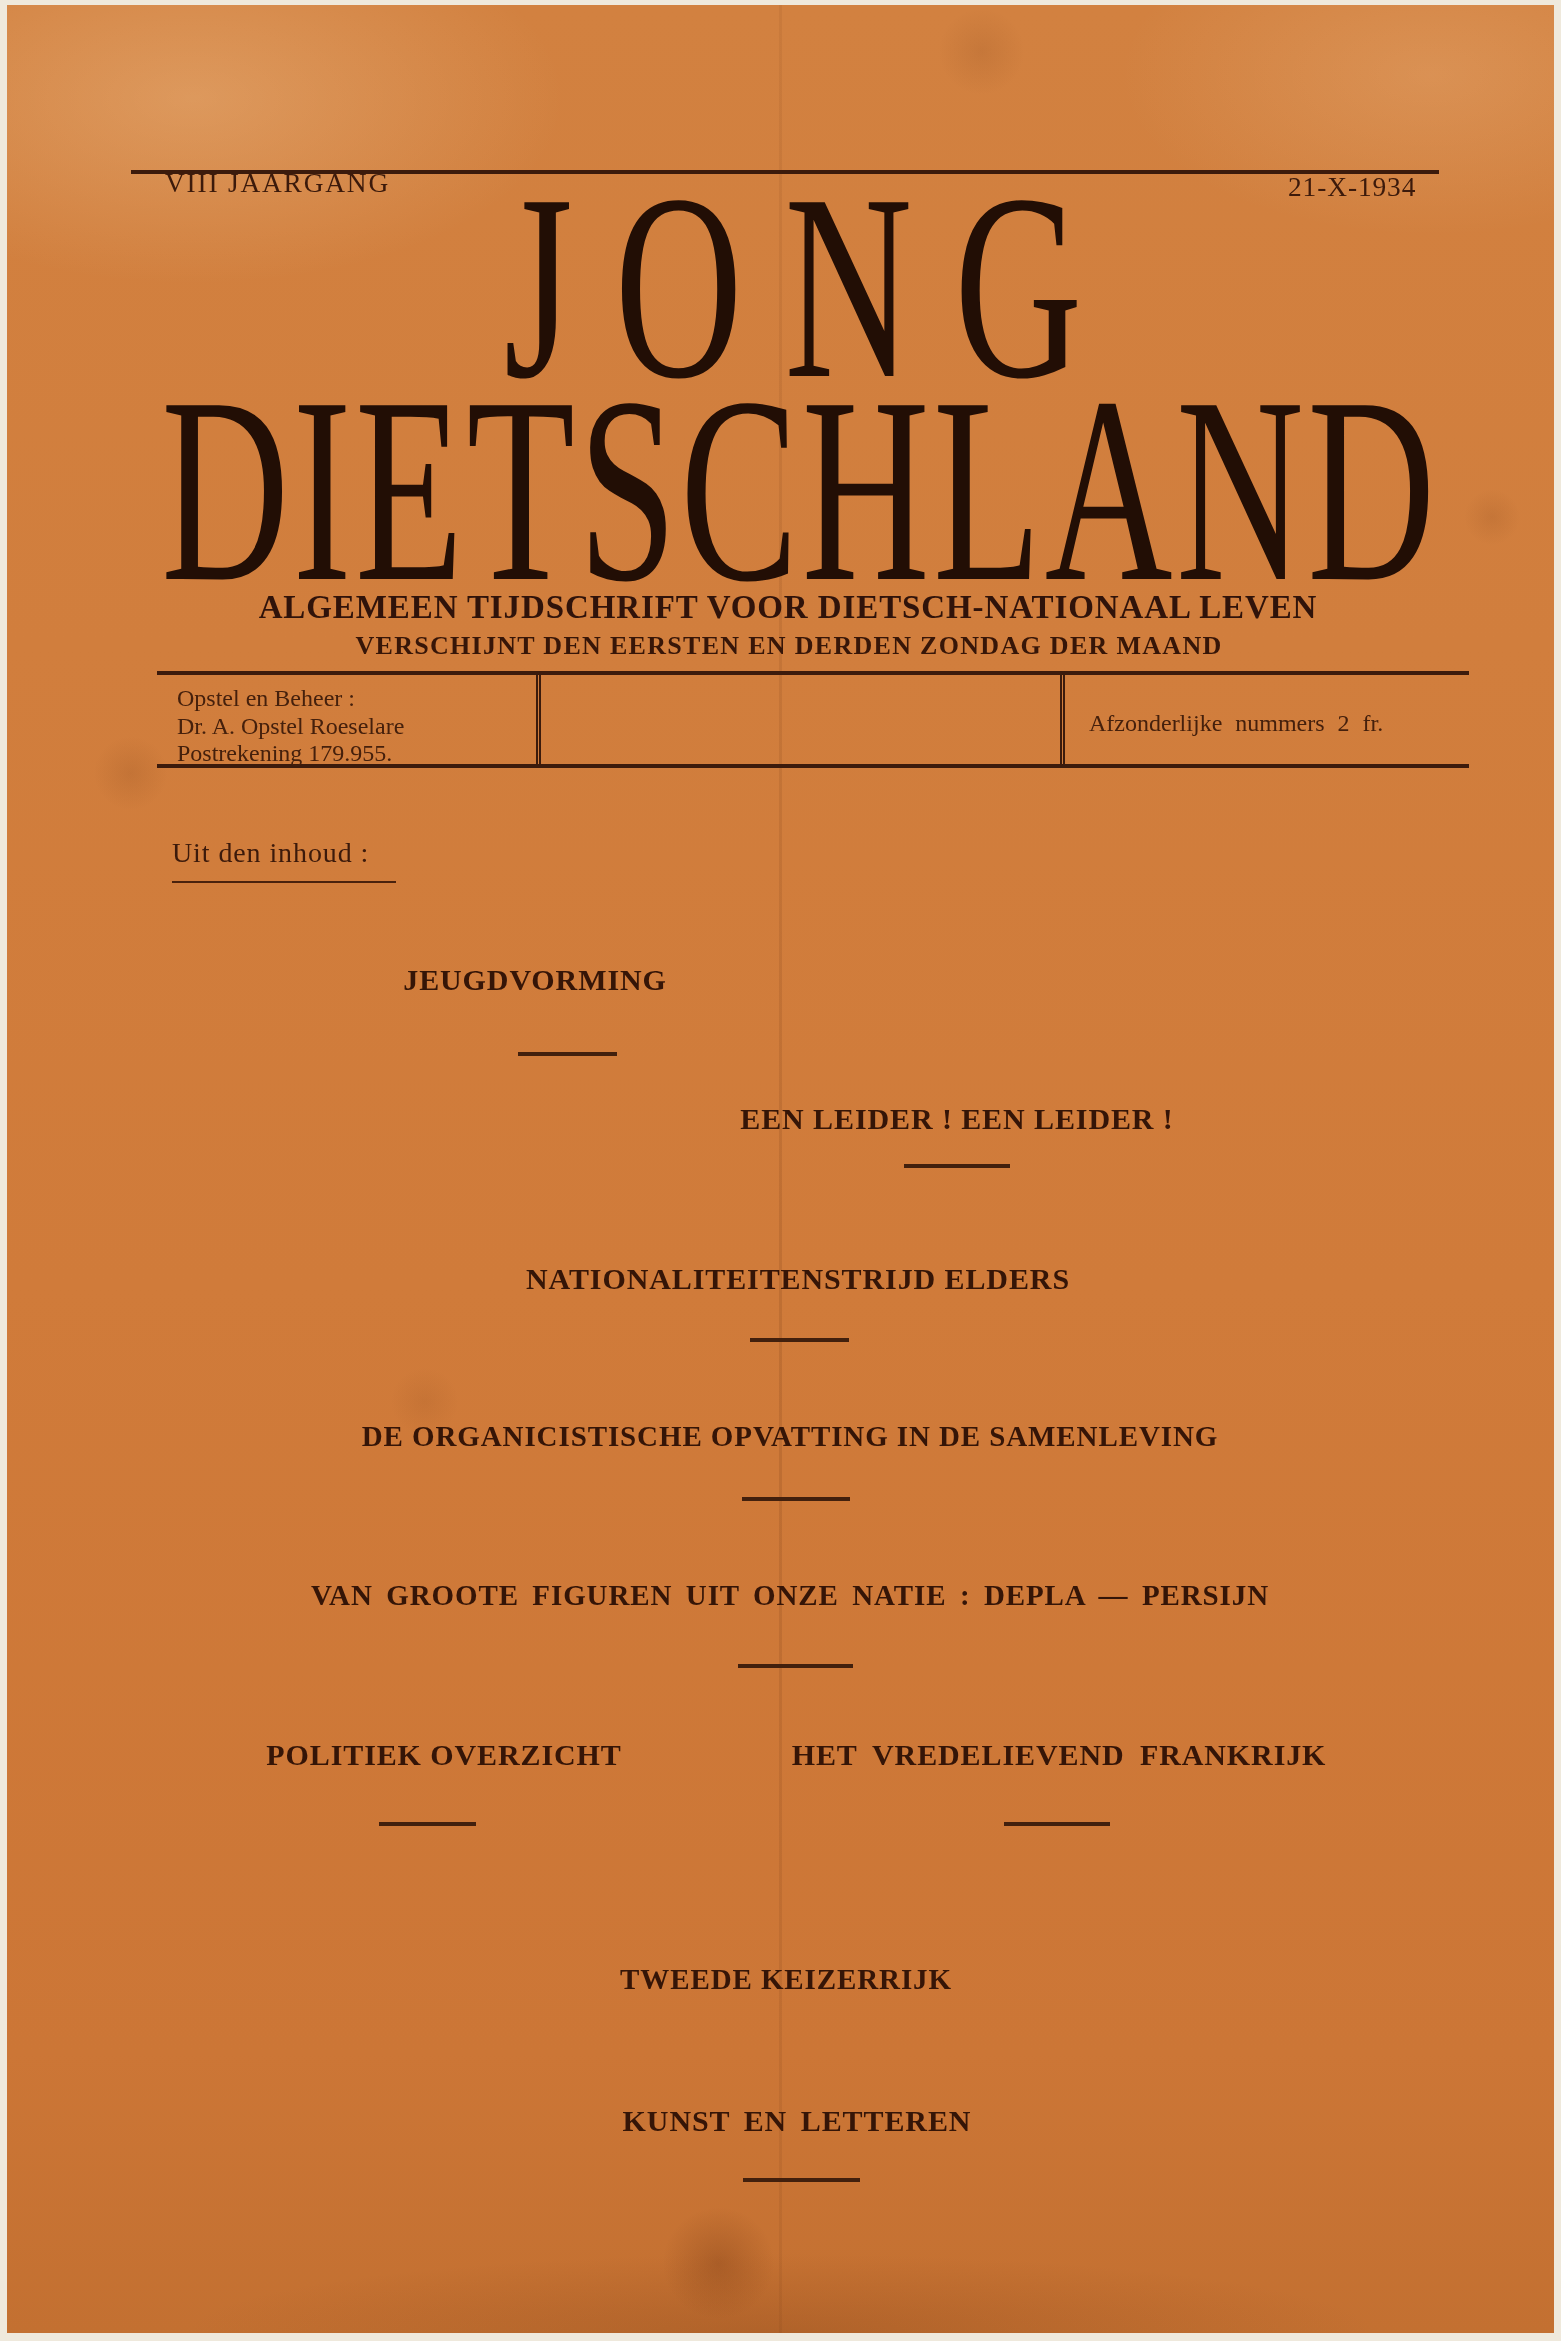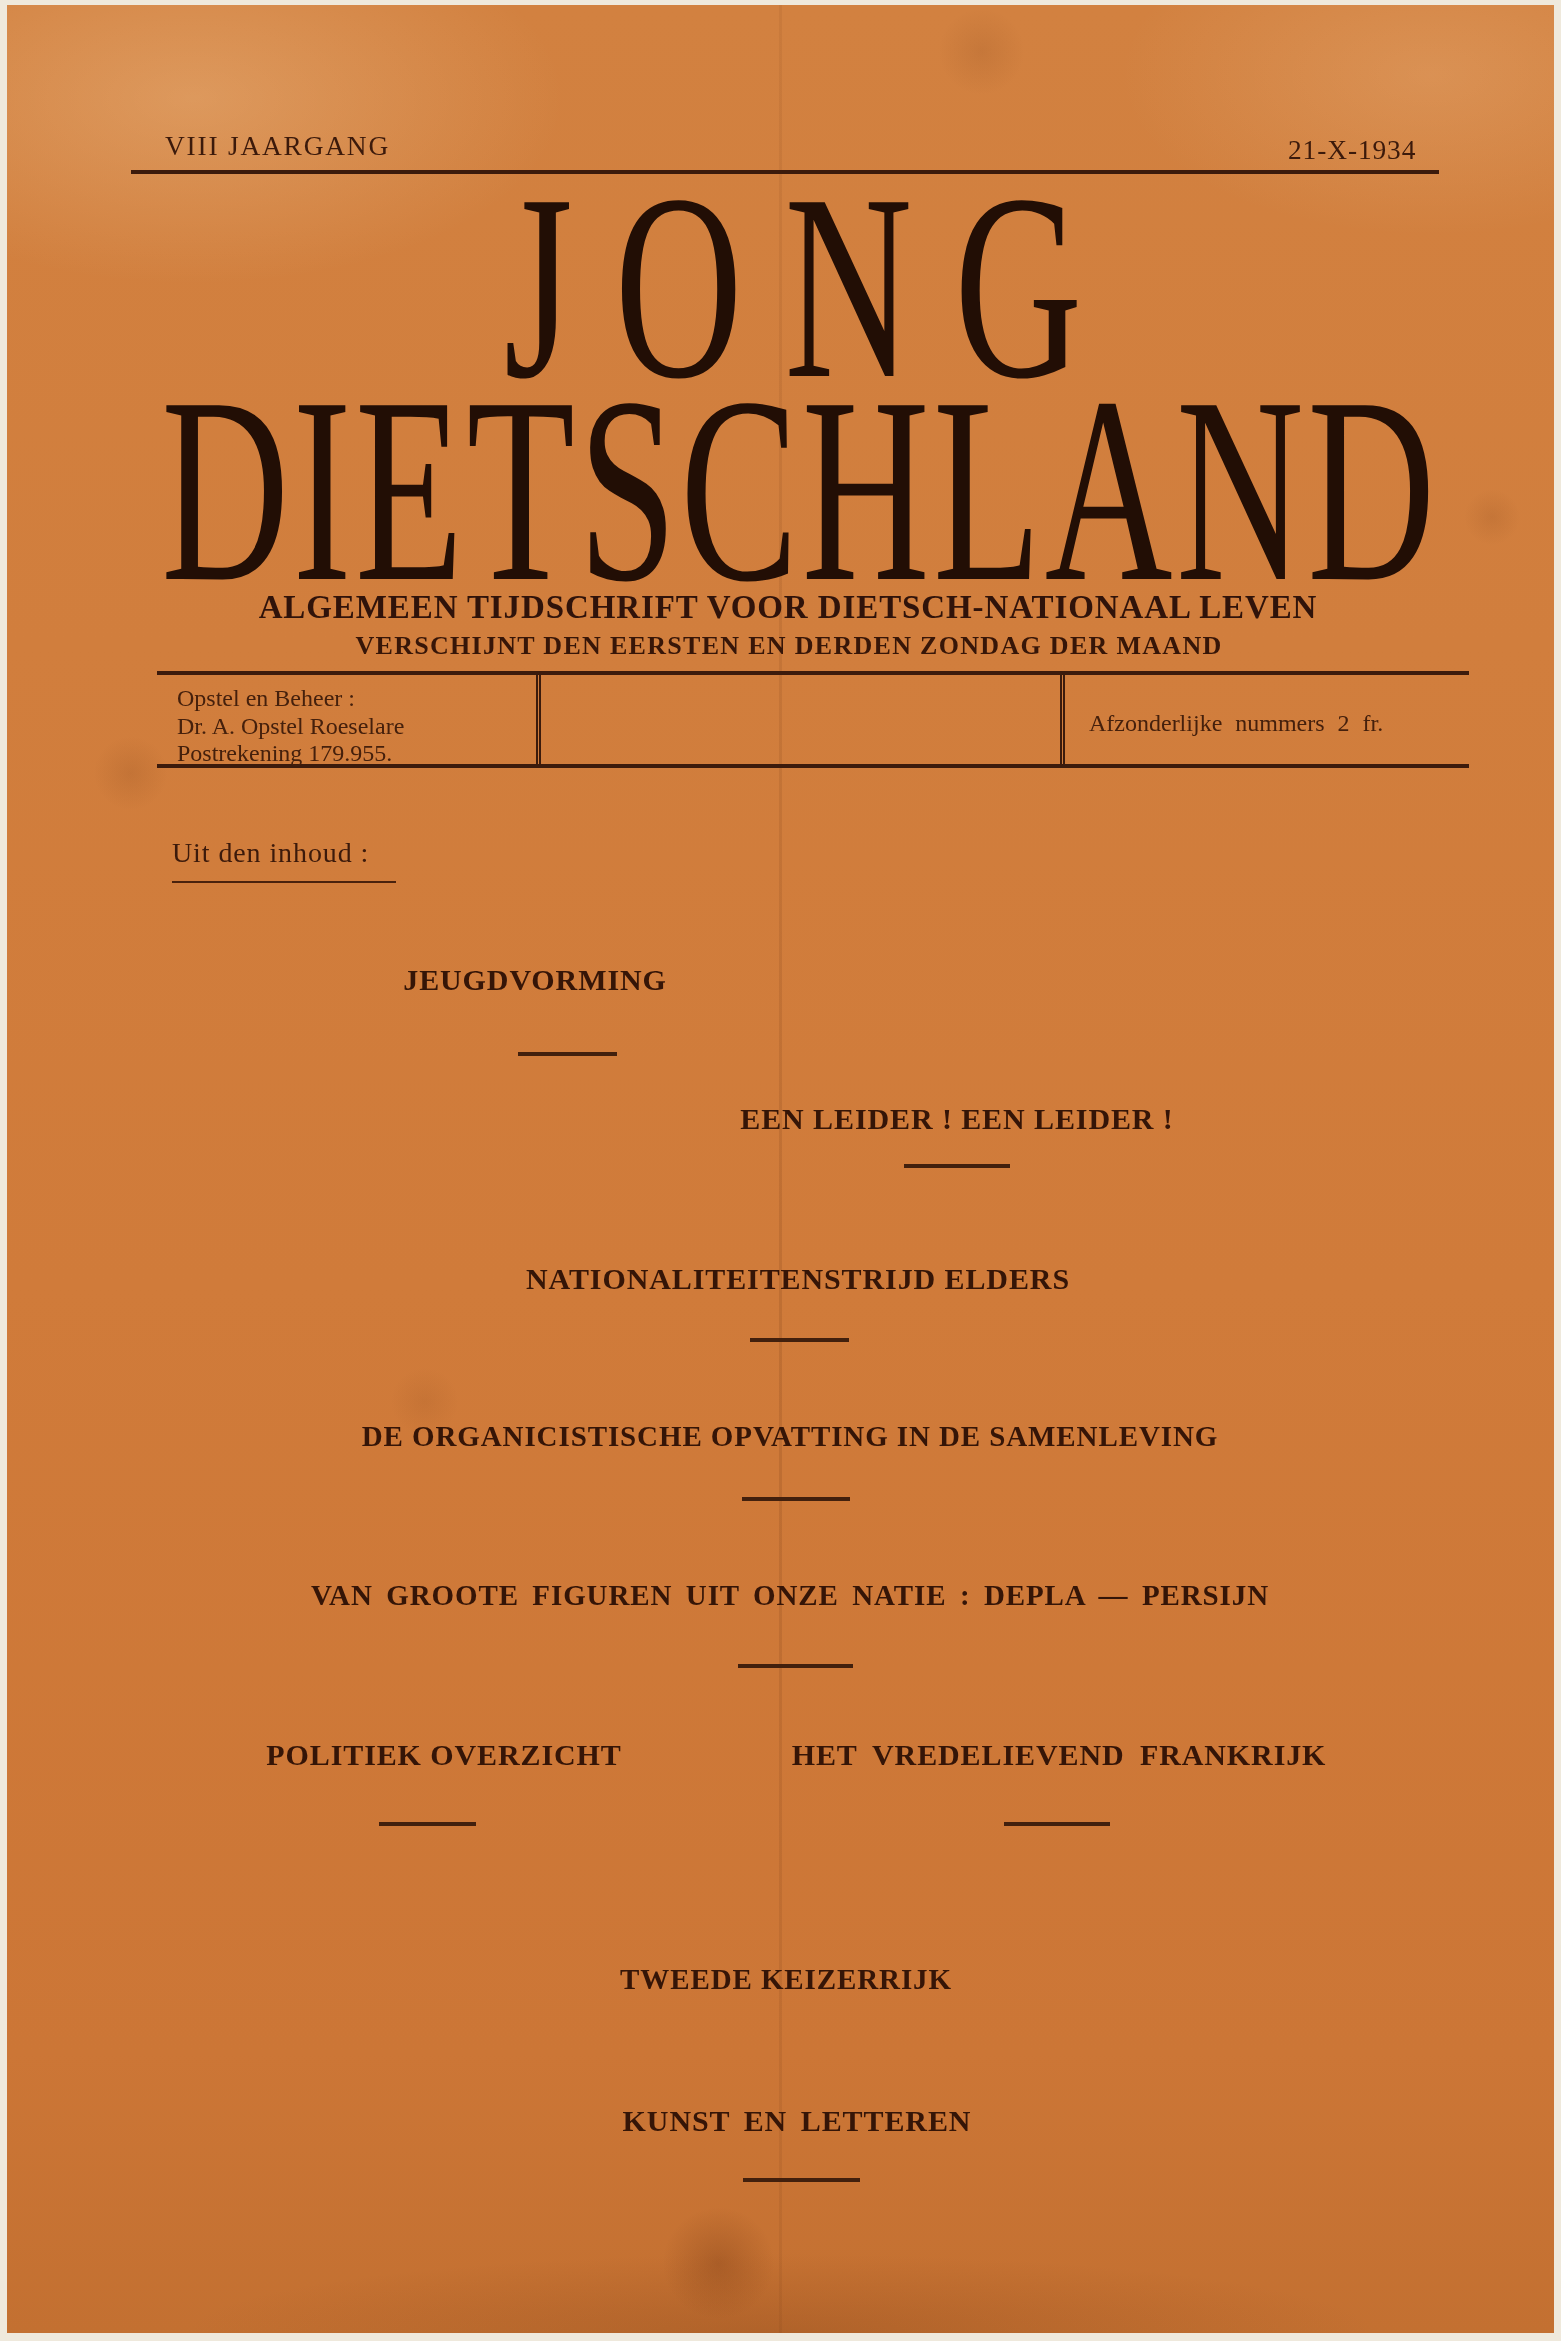--- a/index.html
+++ b/index.html
@@ -21,21 +21,21 @@
       radial-gradient(circle 49px at 27% 60%, rgba(115,55,18,0.10), transparent 70%),
       radial-gradient(ellipse 797px 106px at 50% 100%, rgba(110,50,15,0.22), transparent 75%),
       linear-gradient(180deg, #d28140 0%, #d07b3a 55%, #cc7636 88%, #c37031 100%);
   }
   .fold{
     position:absolute; left:772px; top:0; width:2.7px; height:100%;
     background:linear-gradient(180deg, rgba(120,60,22,0.10), rgba(120,60,22,0.20) 60%, rgba(120,60,22,0.12));
   }
   .abs{position:absolute; white-space:nowrap;}
   .ctr{transform:translateX(-50%);}
-  .hdr{font-size:27.4px; letter-spacing:1.8px; color:#3c1a0b;}
+  .hdr{font-size:27.4px; letter-spacing:1.8px; color:#3c1a0b;margin-top:37px;}
   .rule{position:absolute; background:#3c1b0c;}
   .title{
     font-size:177px; color:#220e05; line-height:1;
     transform:translateX(-50%) scaleY(1.5); transform-origin:top center;
   }
   .t1{letter-spacing:42px;}
   .t2{letter-spacing:3.5px;}
   .sub1{font-size:33px; font-weight:bold; letter-spacing:0.9px; color:#30130a;}
   .sub2{font-size:26px; font-weight:bold; letter-spacing:1.3px; color:#371608;}
   .boxtxt{font-size:24px; line-height:27.4px; color:#45200c; white-space:nowrap;}

